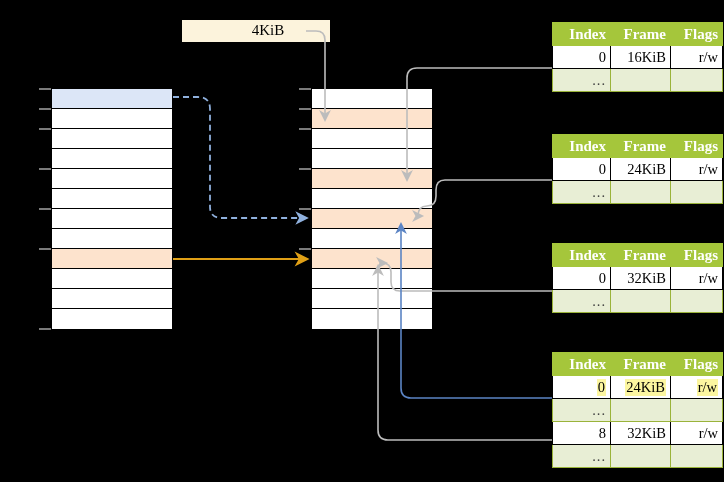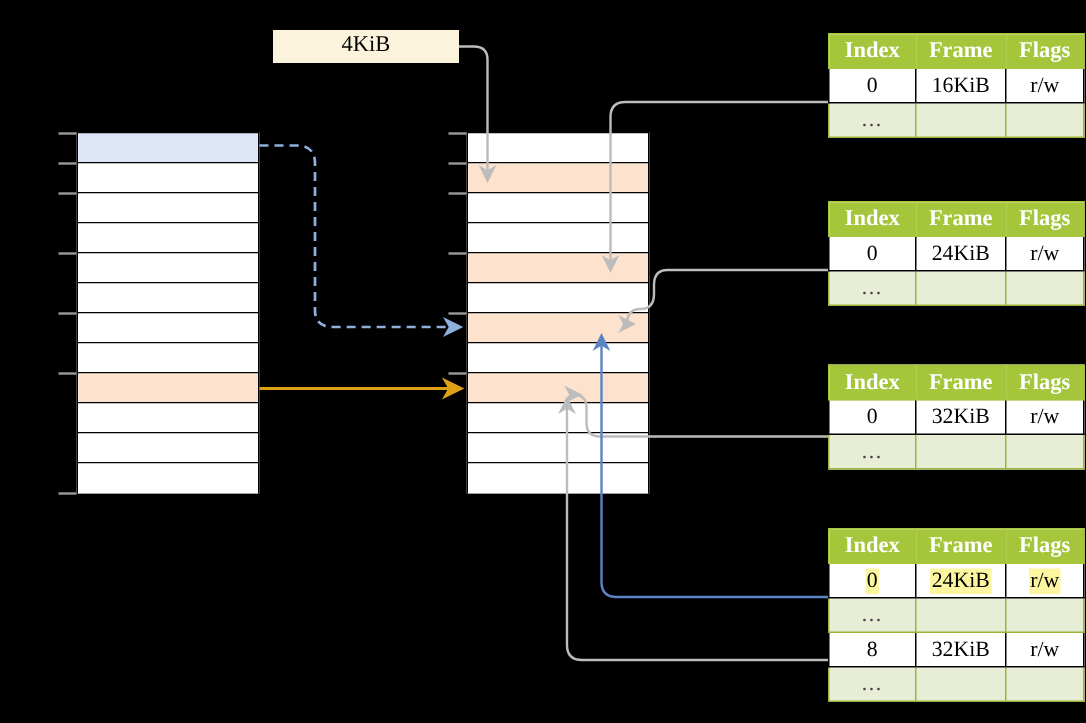--- a/index.html
+++ b/index.html
@@ -47,21 +47,21 @@
     background:#ffffff;
     font-size:14.5px;
   }
   .ptable td,.ptable th{
     border:1px solid #9ab33a;
     padding:1px 4px;
     height:23px;
     box-sizing:border-box;
     color:#000000;
     font-weight:normal;
-    text-align:center;
+    text-align:right;
     vertical-align:middle;
   }
   .ptable th{
     background:#a5c63b;
     color:#ffffff;
     font-weight:bold;
     font-size:15px;
     border:1px solid #a5c63b;
   }
   .ptable td.datacell{background:#ffffff;border-color:#000000;}
@@ -69,21 +69,21 @@
   .hl{background:#fcf6a0 !important;display:inline-block;padding:0 1px;}
 
   
   #wires{position:absolute;left:0;top:0;width:724px;height:482px;pointer-events:none;}
 </style>
 </head>
 <body>
 
 <div id="root">
 
-  <div class="kib-box" style="left:182px;top:20px;width:124px;height:22px;">4KiB</div>
+  <div class="kib-box" style="left:182px;top:20px;width:124px;height:22px;padding-left:24px;">4KiB</div>
 
   <div class="memframe" id="mem-left" style="left:51px;top:88px;width:122px;height:241px;">
       <div class="memrow blue"></div>
       <div class="memrow"></div>
       <div class="memrow"></div>
       <div class="memrow"></div>
       <div class="memrow"></div>
       <div class="memrow"></div>
       <div class="memrow"></div>
       <div class="memrow"></div>

